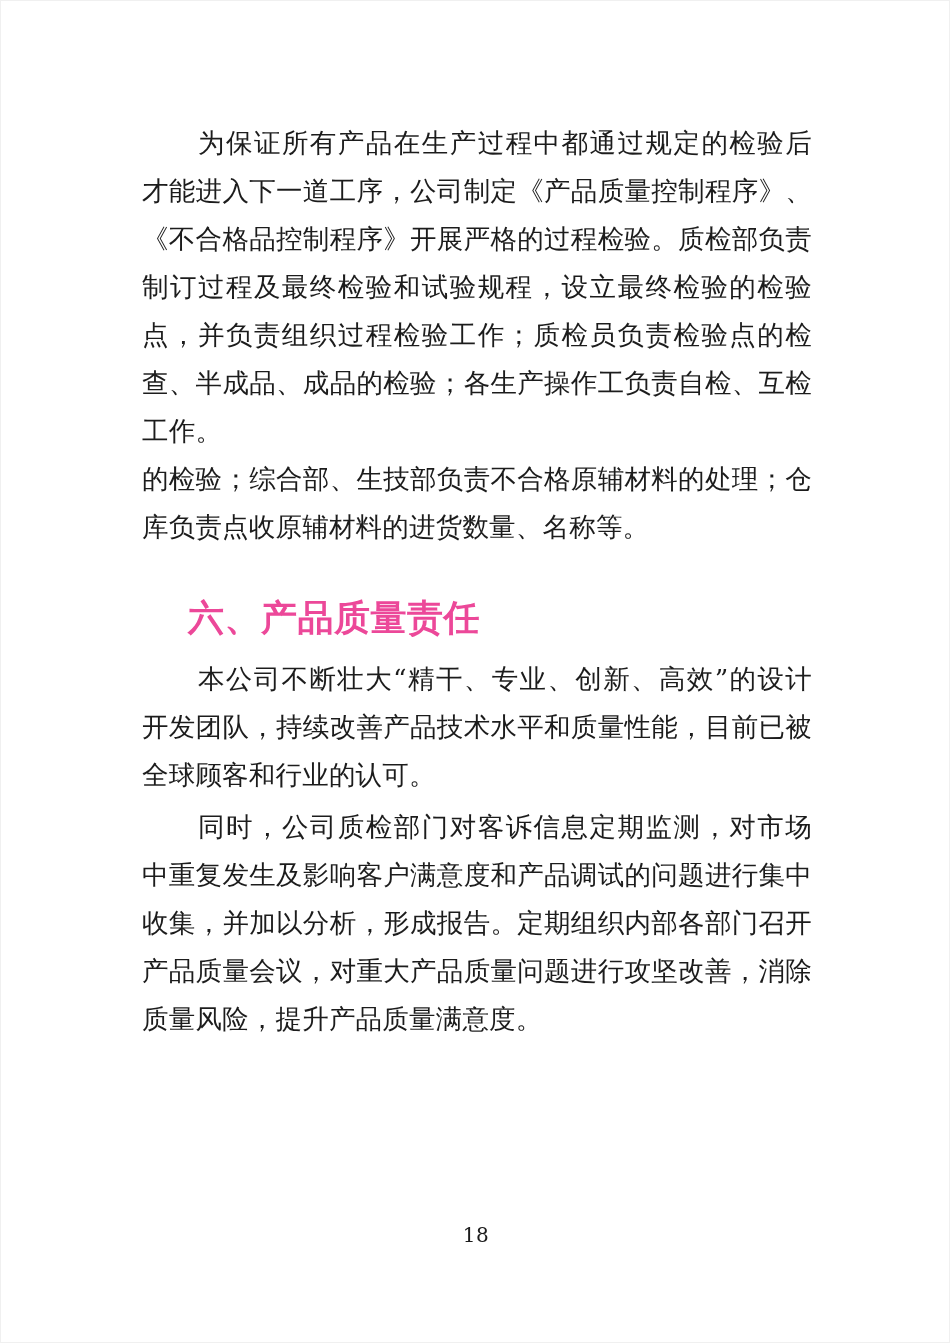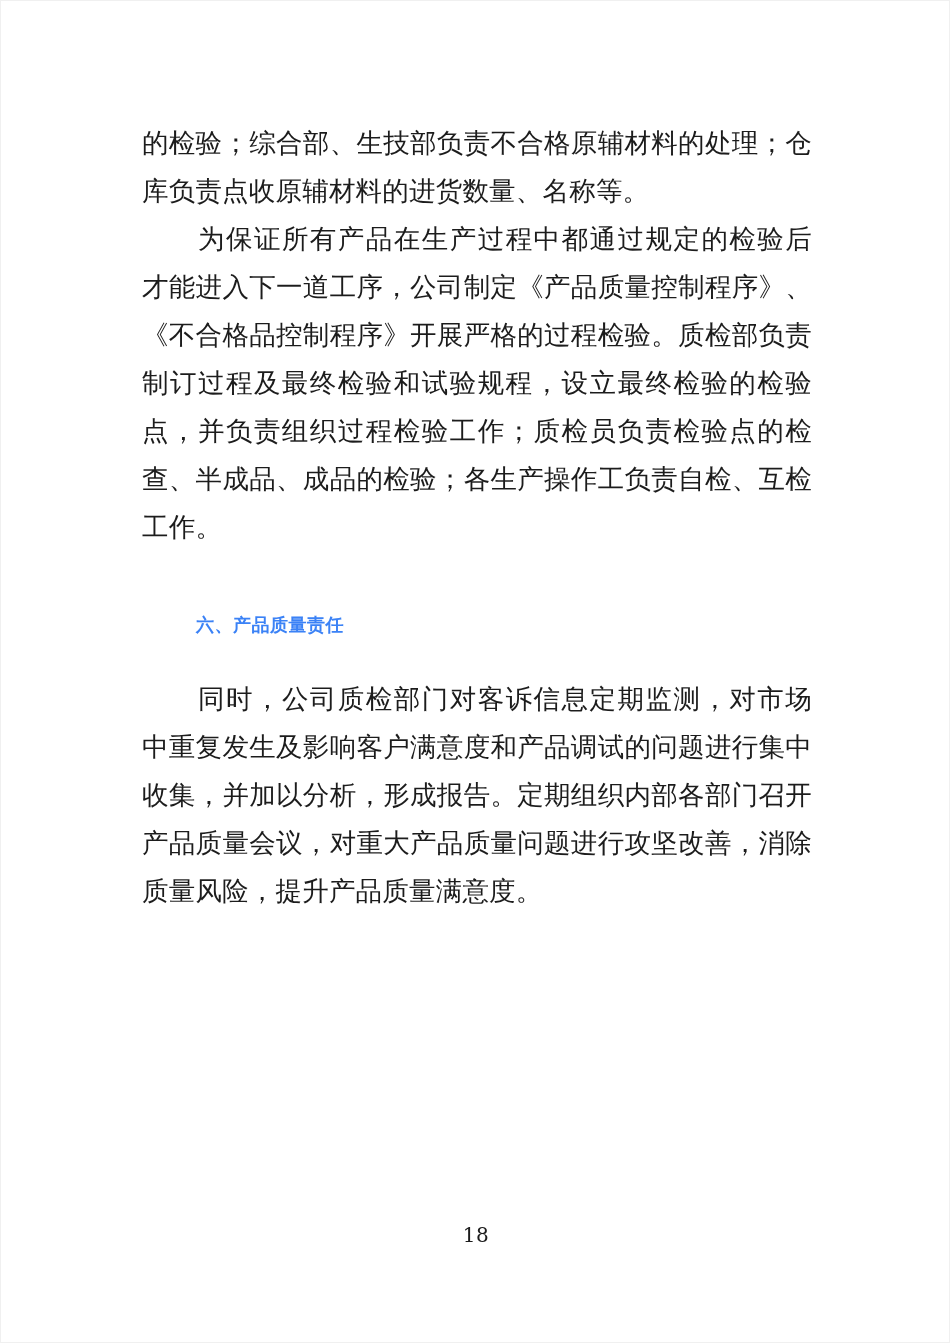--- a/index.html
+++ b/index.html
@@ -37,27 +37,27 @@
   .indent2 {
     text-indent: 56px;
   }
   .indent-head {
     text-indent: 30px;
   }
   .noindent {
     text-indent: 0;
   }
   .heading {
-    font-size: 18px;
+    font-size: 36px;
     line-height: 48px;
     font-weight: bold;
-    margin: 8px;
+    margin: 0;
     text-indent: 46px;
     letter-spacing: 0.5px;
-    color: #3b82f6;
+    color: #ec4899;
   }
   .gap-lg { height: 42px; }
   .gap-sm { height: 10px; }
   .gap-xs { height: 4px; }
   .page-number {
     position: absolute;
     left: 0;
     top: 1222px;
     width: 950px;
     text-align: center;
@@ -67,33 +67,34 @@
     letter-spacing: 0.5px;
   }
 </style>
 </head>
 <body>
 
 <div class="page">
 
   <div class="content">
 
+    <p class="para indent2">为保证所有产品在生产过程中都通过规定的检验后才能进入下一道工序，公司制定《产品质量控制程序》、《不合格品控制程序》开展严格的过程检验。质检部负责制订过程及最终检验和试验规程，设立最终检验的检验点，并负责组织过程检验工作；质检员负责检验点的检查、半成品、成品的检验；各生产操作工负责自检、互检工作。</p>
+
     <p class="para noindent">的检验；综合部、生技部负责不合格原辅材料的处理；仓库负责点收原辅材料的进货数量、名称等。</p>
-
-    <p class="para indent2">为保证所有产品在生产过程中都通过规定的检验后才能进入下一道工序，公司制定《产品质量控制程序》、《不合格品控制程序》开展严格的过程检验。质检部负责制订过程及最终检验和试验规程，设立最终检验的检验点，并负责组织过程检验工作；质检员负责检验点的检查、半成品、成品的检验；各生产操作工负责自检、互检工作。</p>
 
     <div class="gap-lg"></div>
 
     <h2 class="heading">六、产品质量责任</h2>
 
     <div class="gap-sm"></div>
 
 
     <div class="gap-xs"></div>
 
+    <p class="para indent2">本公司不断壮大“精干、专业、创新、高效”的设计开发团队，持续改善产品技术水平和质量性能，目前已被全球顾客和行业的认可。</p>
 
 
     <div class="gap-xs"></div>
 
 
     <p class="para indent2">同时，公司质检部门对客诉信息定期监测，对市场中重复发生及影响客户满意度和产品调试的问题进行集中收集，并加以分析，形成报告。定期组织内部各部门召开产品质量会议，对重大产品质量问题进行攻坚改善，消除质量风险，提升产品质量满意度。</p>
 
   </div>
 
   <div class="page-number">18</div>

